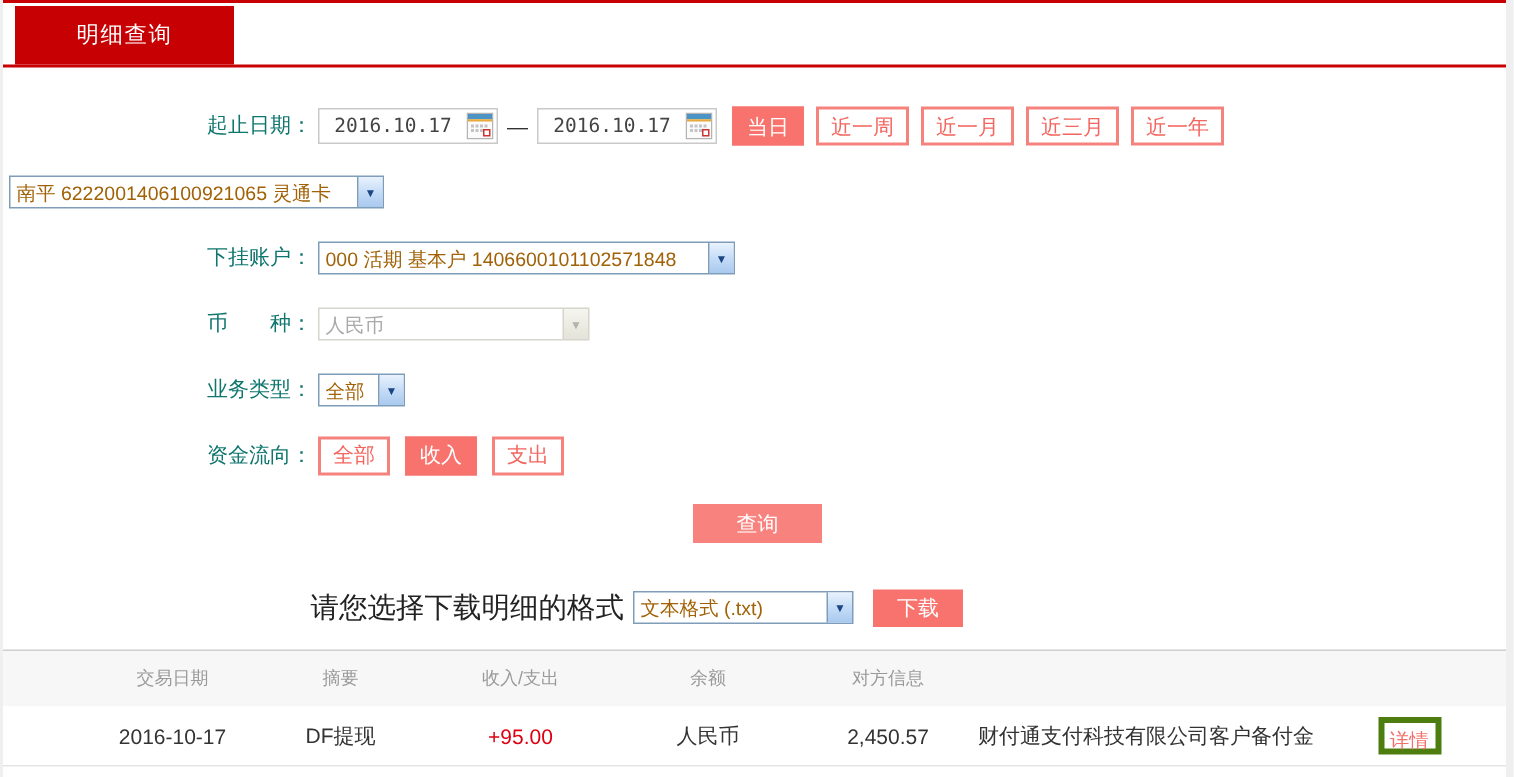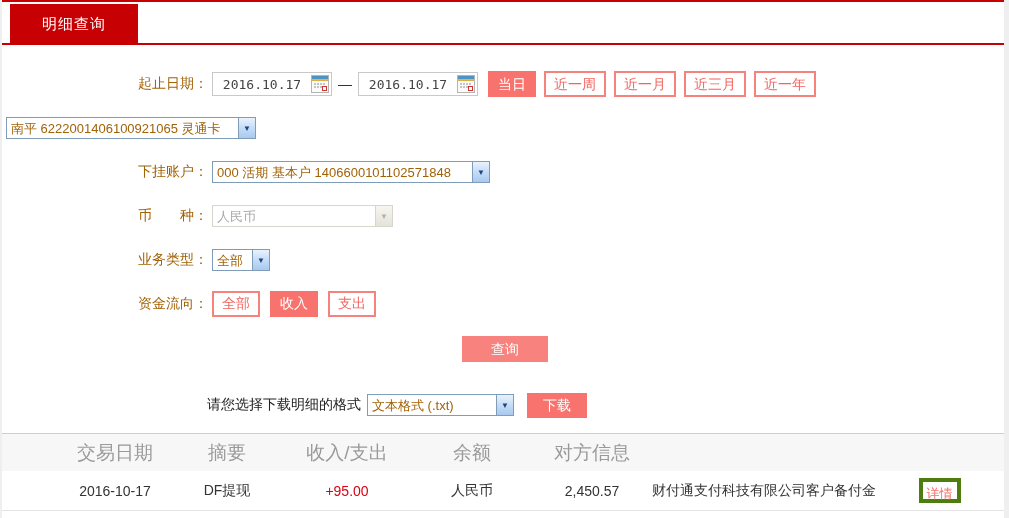--- a/index.html
+++ b/index.html
@@ -3,28 +3,28 @@
 <meta charset="utf-8">
 <style>
   * { margin:0; padding:0; box-sizing:border-box; }
   html,body { width:1009px; height:518px; }
   body { background:#efefef; font-family:"Liberation Sans","DejaVu Sans",sans-serif; position:relative; overflow:hidden; }
   .content { position:absolute; left:2px; top:0; width:1002px; height:518px; background:#fff; }
 
   
   .tabbar { position:relative; height:45px; }
   .topline { position:absolute; top:0; left:0; right:0; height:2px; background:#c70003; }
-  .tab { position:absolute; left:8px; top:4px; width:128px; height:39px; background:#c70003; color:#fff;
+  .tab { position:absolute; left:8px; top:4px; width:146px; height:39px; background:#c70003; color:#fff;
          font-size:15px; line-height:39px; text-align:center; letter-spacing:1px; cursor:pointer; }
   .underline { position:absolute; left:0; right:0; top:43px; height:2px; background:#c70003; }
 
   
   .form { padding-top:26px; }
   .frow { display:flex; align-items:center; height:26px; margin-bottom:18px; }
-  .flabel { width:206px; text-align:right; font-size:14px; color:#a16207; white-space:nowrap;padding-left:24px; }
+  .flabel { width:206px; text-align:right; font-size:14px; color:#0f766e; white-space:nowrap;padding-left:24px; }
   .ctrl { margin-left:4px; display:flex; align-items:center; }
 
   .date-input { display:flex; align-items:center; width:120px; height:24px; border:1px solid #c9c9c9; background:#fff; }
   .date-input .dtext { flex:1; text-align:center; font-size:13px; color:#444; font-family:"DejaVu Sans Mono","Liberation Mono",monospace; }
   .cal { width:18px; height:18px; margin-right:2px; cursor:pointer; display:block; }
   .dash { margin:0 6px; color:#333; font-size:14px; }
 
   .qbtn { height:26px; padding:4px 8px; margin-left:8px; font-size:14px; line-height:22px; background:#fff;
           border:2px solid #f5827c; color:#f4655f; cursor:pointer; display:inline-flex; align-items:center; }
   .qbtn.active { background:#f8736e; border-color:#f8736e; color:#fff; }
@@ -40,31 +40,31 @@
 
   .ffbtn { height:26px; width:48px; margin-right:10px; font-size:14px; background:#fff; text-align:center;
            border:2px solid #f5827c; color:#f4655f; cursor:pointer; display:inline-flex; align-items:center; justify-content:center; }
   .ffbtn.active { background:#f8736e; border-color:#f8736e; color:#fff; }
 
   .query-btn { display:block; margin-left:460px; margin-top:19px; width:86px; height:26px; background:#f8827e; color:#fff;
                font-size:14px; text-align:center; line-height:26px; cursor:pointer; border:none; }
 
   
   .dlrow { display:flex; align-items:center; height:26px; margin-top:30px; padding-left:205px; }
-  .dlrow .dl-label { font-size:14px; color:#222; white-space:nowrap; }
+  .dlrow .dl-label { font-size:19px; color:#222; white-space:nowrap; }
   .dlrow .xp-select { margin-left:6px; }
   .dl-hint { margin-left:48px; font-size:14px; color:#222; white-space:nowrap; }
   .dl-btn { margin-left:13px; width:60px; height:25px; background:#f8736e; color:#fff; font-size:14px;
             text-align:center; line-height:25px; cursor:pointer; }
 
   
   .table { margin-top:15px; }
   .thead, .trow { display:grid; grid-template-columns:56px 114px 110px 130px 120px 120px 223px 1fr; align-items:center; }
   .thead { height:38px; background:#f7f7f7; border-top:1px solid #cfcfcf; }
-  .hcell { text-align:center; font-size:19px; color:#9a9a9a; white-space:nowrap; }
+  .hcell { text-align:center; font-size:12px; color:#9a9a9a; white-space:nowrap; }
   .trow { height:40px; border-bottom:1px solid #e4e4e4; background:#fff; }
   .tcell { text-align:center; font-size:14px; color:#333; white-space:nowrap; }
   .tcell.amount { color:#dd0011; }
   .detail-btn { width:42px; height:25px; margin:0 auto; border:4px solid #4d7c0f; color:#f4716b; background:#fff;
                 font-size:13px; text-align:center; line-height:23px; cursor:pointer; }
 </style>
 </head>
 <body>
 
 <div class="content">

